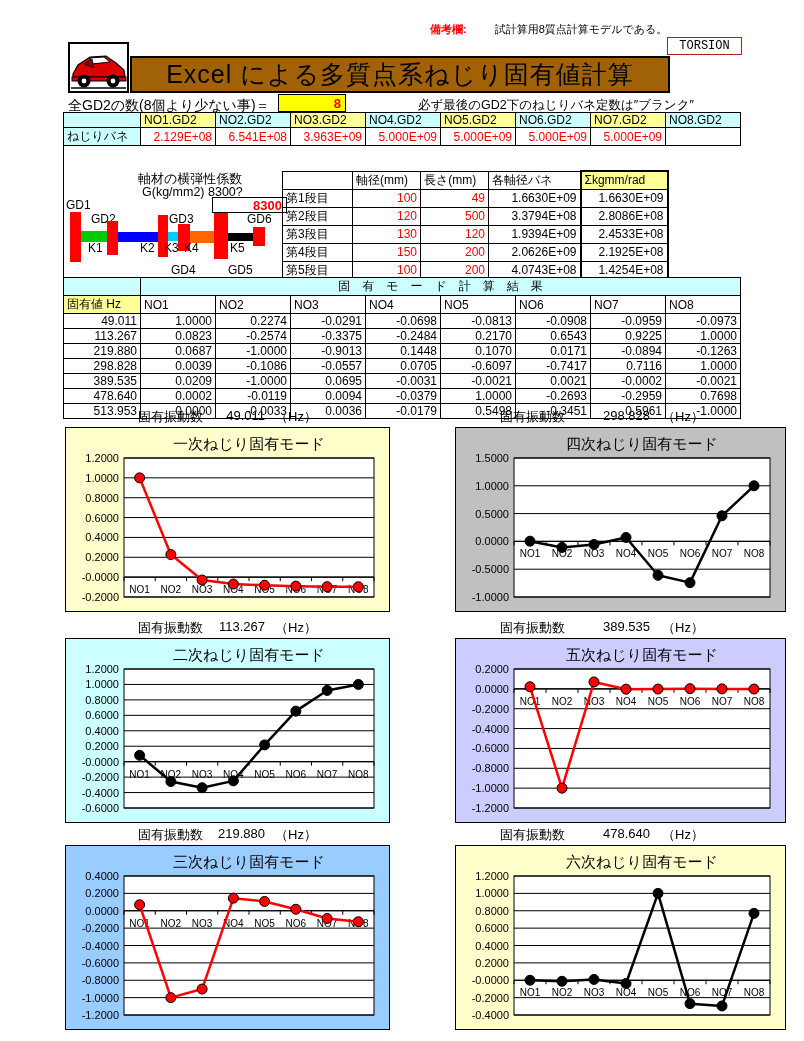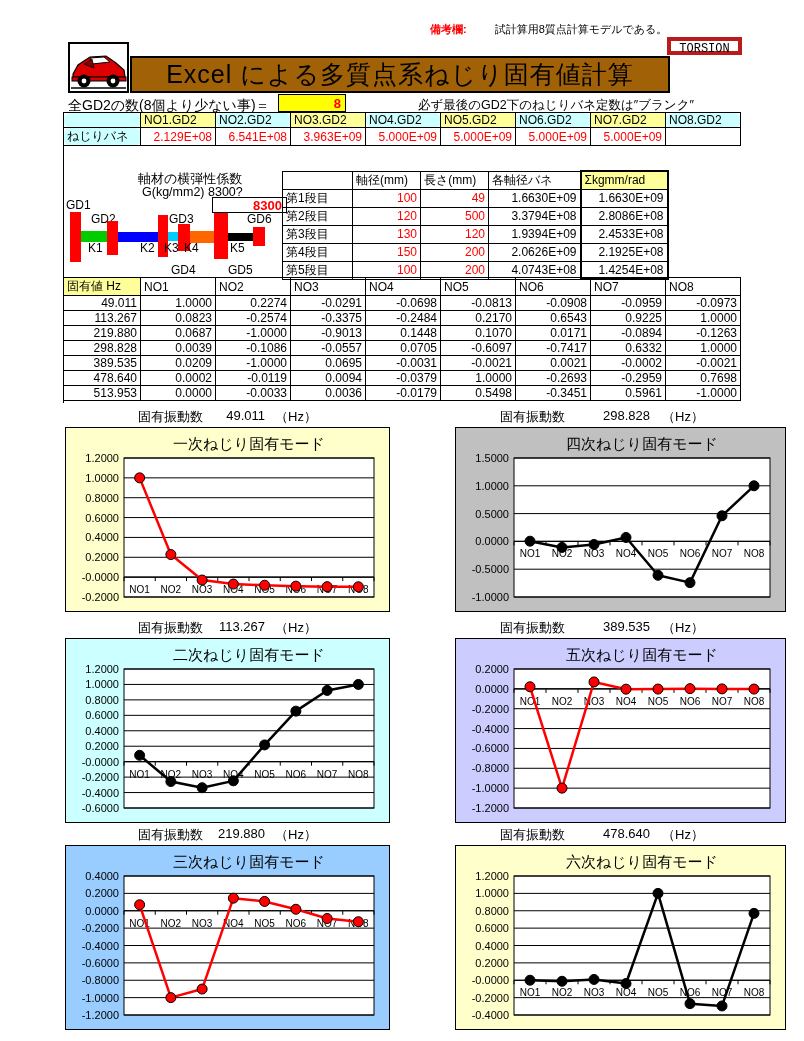--- a/index.html
+++ b/index.html
@@ -5,37 +5,37 @@
   * { margin:0; padding:0; box-sizing:border-box; }
   body { background:#888; font-family:"Liberation Sans","DejaVu Sans",sans-serif; }
   #page { position:relative; width:804px; height:1041px; background:#FFFFFF; margin:0 auto; overflow:hidden;
           font-family:"Liberation Sans","DejaVu Sans",sans-serif; color:#000; }
 
   .abs { position:absolute; }
 
   
   .remarks { left:430px; top:22px; font-size:11px; white-space:nowrap; }
   .remarks .lab { color:#FF0000; font-weight:bold; margin-right:28px; }
-  .torsion-box { left:667px; top:37px; width:75px; height:18px; border:4px solid #b91c1c; background:#fff;
+  .torsion-box { left:667px; top:37px; width:75px; height:18px; border:1px solid #b91c1c; background:#fff;
                  font-size:12px; text-align:center; line-height:16px; font-family:"Liberation Mono","DejaVu Sans Mono",monospace; }
   .instruction { left:133px; top:40px; font-size:12.5px; color:#FF0000; font-weight:bold; text-decoration:underline; white-space:nowrap; }
   .car-box { left:68px; top:42px; width:61px; height:51px; border:2px solid #000; background:#fff; cursor:pointer; }
   .title-box { left:130px; top:56px; width:540px; height:37px; background:#a16207; border:2px solid #000;
                font-size:25px; line-height:33px; text-align:center; letter-spacing:1px; white-space:nowrap; }
 
   
   .gd2-count-label { left:68px; top:97px; font-size:14px; white-space:nowrap; }
   .gd2-count-value { left:278px; top:94px; width:68px; height:18px; background:#FFFF00; border:1px solid #000;
                      color:#FF0000; font-weight:bold; font-size:13px; text-align:right; padding:1px 4px 0 0; }
   .gd2-count-note { left:418px; top:97px; font-size:12.5px; white-space:nowrap; }
 
   
   table.xt { position:absolute; border-collapse:collapse; table-layout:fixed; font-size:12px; }
   table.xt td { border:1px solid #000; height:14px; padding:0 3px; white-space:nowrap; overflow:hidden; }
-  td.cyan   { background:#CCFFFF;border-radius:7px; }
+  td.cyan   { background:#CCFFFF; }
   td.yellow { background:#FFFF99; }
   td.vr  { color:#FF0000; text-align:right; }
   td.vrt { text-align:right; }
   td.ctr { text-align:center; }
 
   #gd2-table  { left:63px; top:112px; }
   #gd2-table tr.open td { border:none; border-left:1px solid #000; }
   #gd2-table tr.open td.c-lab { border:1px solid #000; }
   #gd2-table tr.open td.note { border:none; border-left:1px solid #000; padding-left:5px; }
 
@@ -215,20 +215,24 @@
   <div class="bar mass-bar" style="left: 178px; top: 224px; width: 12px; height: 27px; z-index: 3; background: rgb(255, 0, 0);"></div>
   <div class="bar mass-bar" style="left: 214px; top: 213px; width: 14px; height: 46px; z-index: 2; background: rgb(255, 0, 0);"></div>
   <div class="bar mass-bar" style="left: 253px; top: 227px; width: 12px; height: 19px; z-index: 2; background: rgb(255, 0, 0);"></div>
 
   <table class="xt" id="mode-table">
     <colgroup>
         <col style="width:77px">
         <col span="8" style="width:75px">
       </colgroup>
     <tbody>
+        <tr>
+      <td class="cyan"></td>
+      <td class="cyan ctr" colspan="8">固　有　モ　ー　ド　計　算　結　果</td>
+    </tr>
     <tr id="mode-head">
       <td class="yellow">固有値 Hz</td>
     <td>NO1</td>
           <td>NO2</td>
           <td>NO3</td>
           <td>NO4</td>
           <td>NO5</td>
           <td>NO6</td>
           <td>NO7</td>
           <td>NO8</td>
@@ -267,21 +271,21 @@
           <td class="vrt">-0.1263</td>
         </tr>
         <tr>
           <td class="vrt">298.828</td>
           <td class="vrt">0.0039</td>
           <td class="vrt">-0.1086</td>
           <td class="vrt">-0.0557</td>
           <td class="vrt">0.0705</td>
           <td class="vrt">-0.6097</td>
           <td class="vrt">-0.7417</td>
-          <td class="vrt">0.6332</td>
+          <td class="vrt">0.7116</td>
           <td class="vrt">1.0000</td>
         </tr>
         <tr>
           <td class="vrt">389.535</td>
           <td class="vrt">0.0209</td>
           <td class="vrt">-1.0000</td>
           <td class="vrt">0.0695</td>
           <td class="vrt">-0.0031</td>
           <td class="vrt">-0.0021</td>
           <td class="vrt">0.0021</td>

